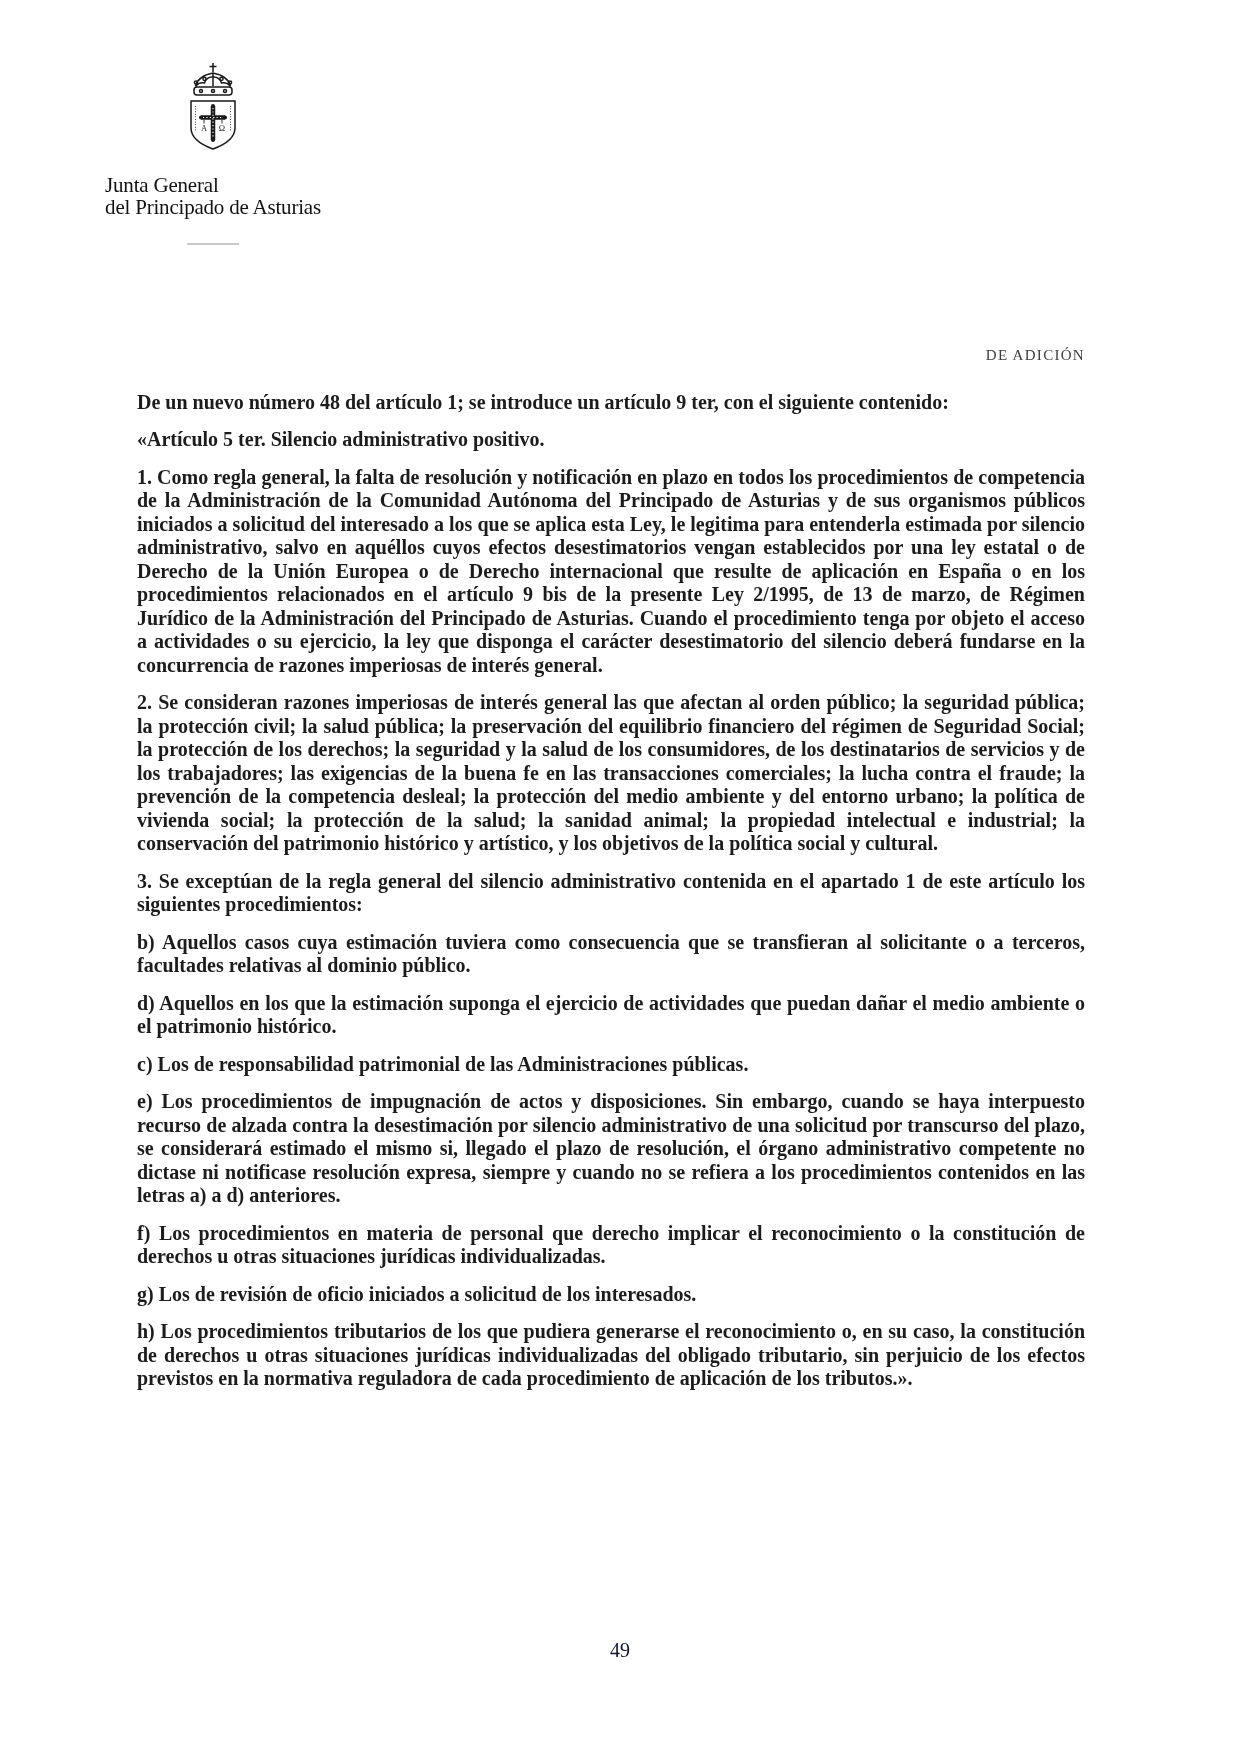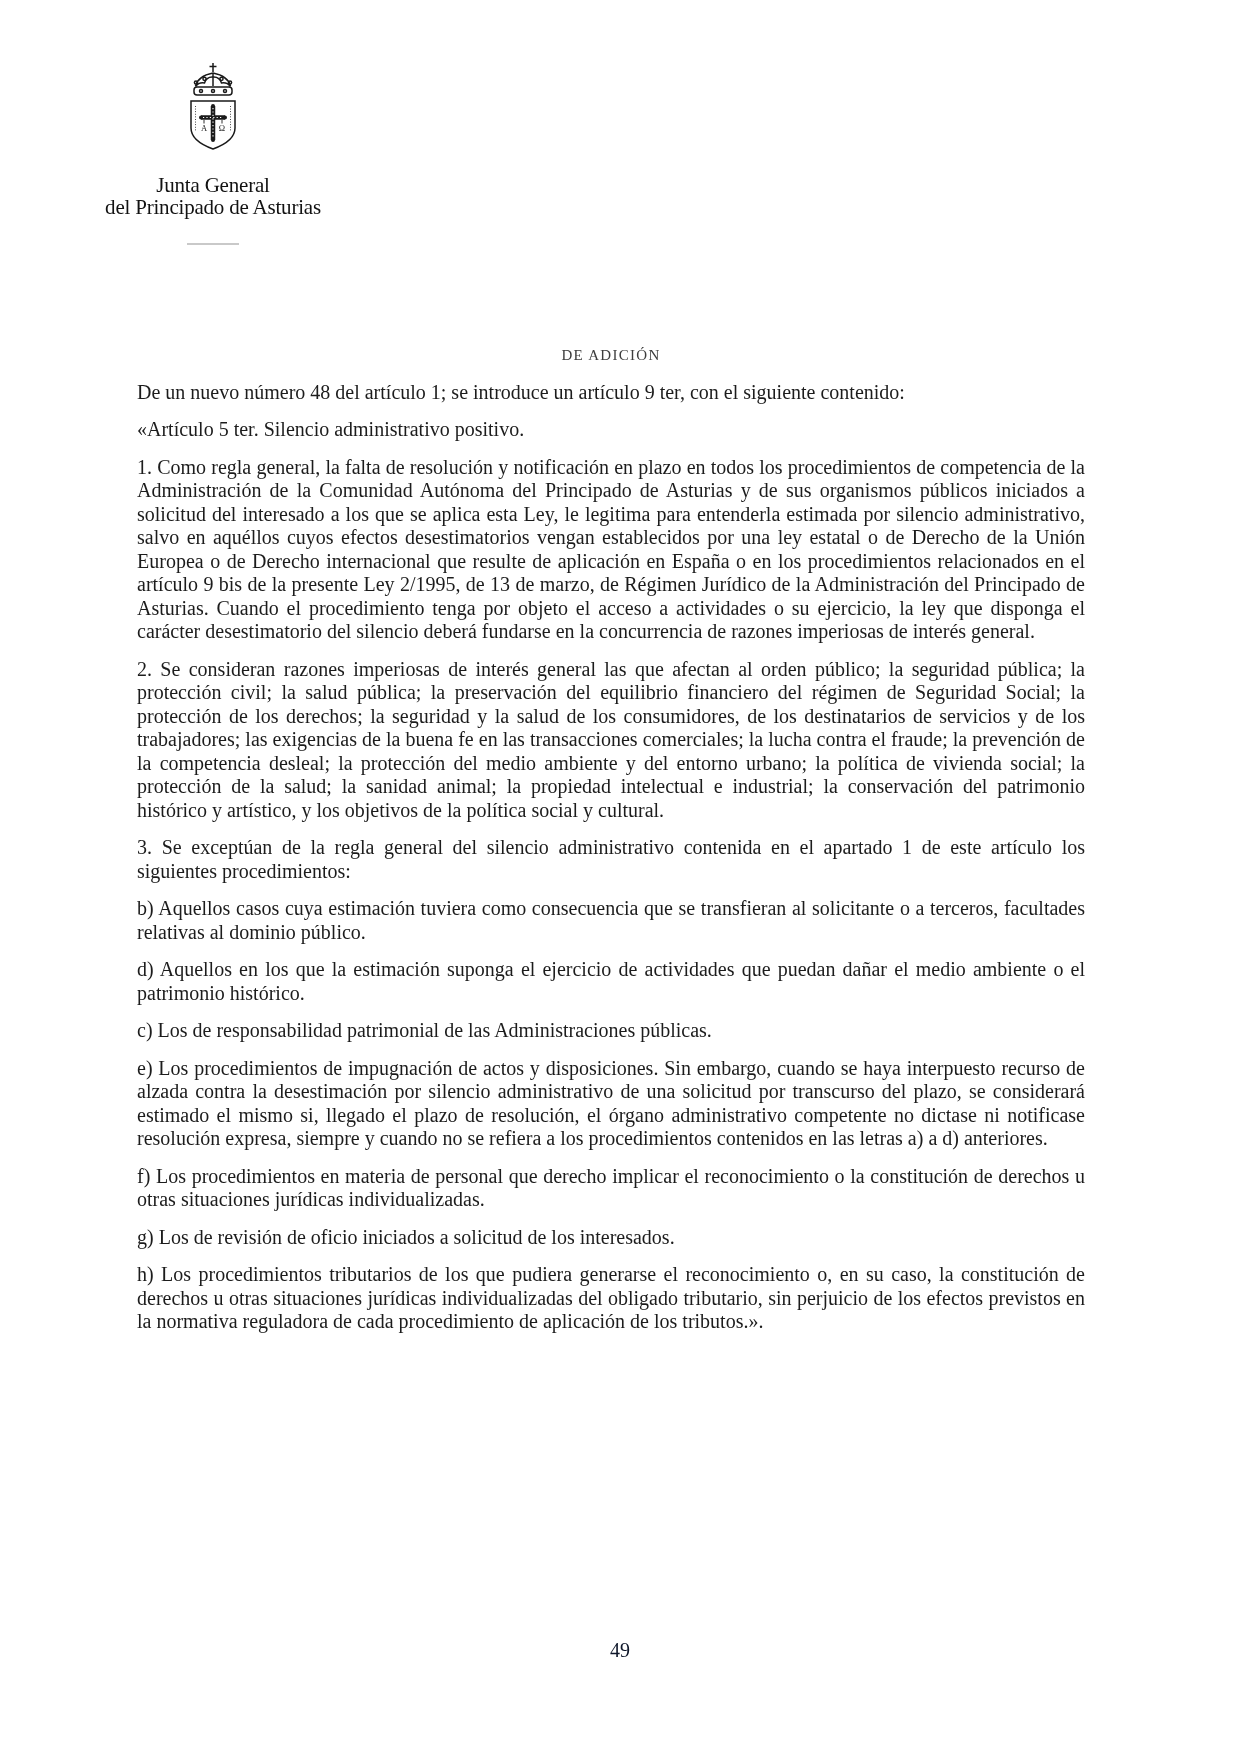--- a/index.html
+++ b/index.html
@@ -19,21 +19,20 @@
     left: 83px;
     top: 52px;
     width: 260px;
     display: flex;
     flex-direction: column;
     align-items: center;
   }
   .emblem { display: block; margin-top: 8px; }
   .org-name {
     margin-top: 12px;
-    text-align: center;
     font-size: 21px;
     line-height: 22px;
     color: #121212;
     letter-spacing: -0.2px;
   }
   .logo-rule {
     margin-top: 25px;
     width: 52px;
     height: 2px;
     background: #c9c9c9;
@@ -46,25 +45,25 @@
     top: 344px;
     width: 948px;
     font-size: 20px;
     line-height: 23.5px;
     text-align: justify;
   }
   .section-heading {
     font-size: 15px;
     letter-spacing: 1.3px;
     color: #3d3d3d;
-    margin: 0 0 13px 0;
+    margin: 0 0 23px 0;
     font-weight: normal;
-    text-align: center;
+    text-align: right;
   }
-  .doc-body p { margin: 0 0 14px 0; }
+  .doc-body p { margin: 0 0 14px 0; font-weight: bold; }
 
   
   .page-number {
     position: absolute;
     left: 0;
     top: 1639px;
     width: 100%;
     text-align: center;
     font-size: 20px;
     color: #0f172a;

